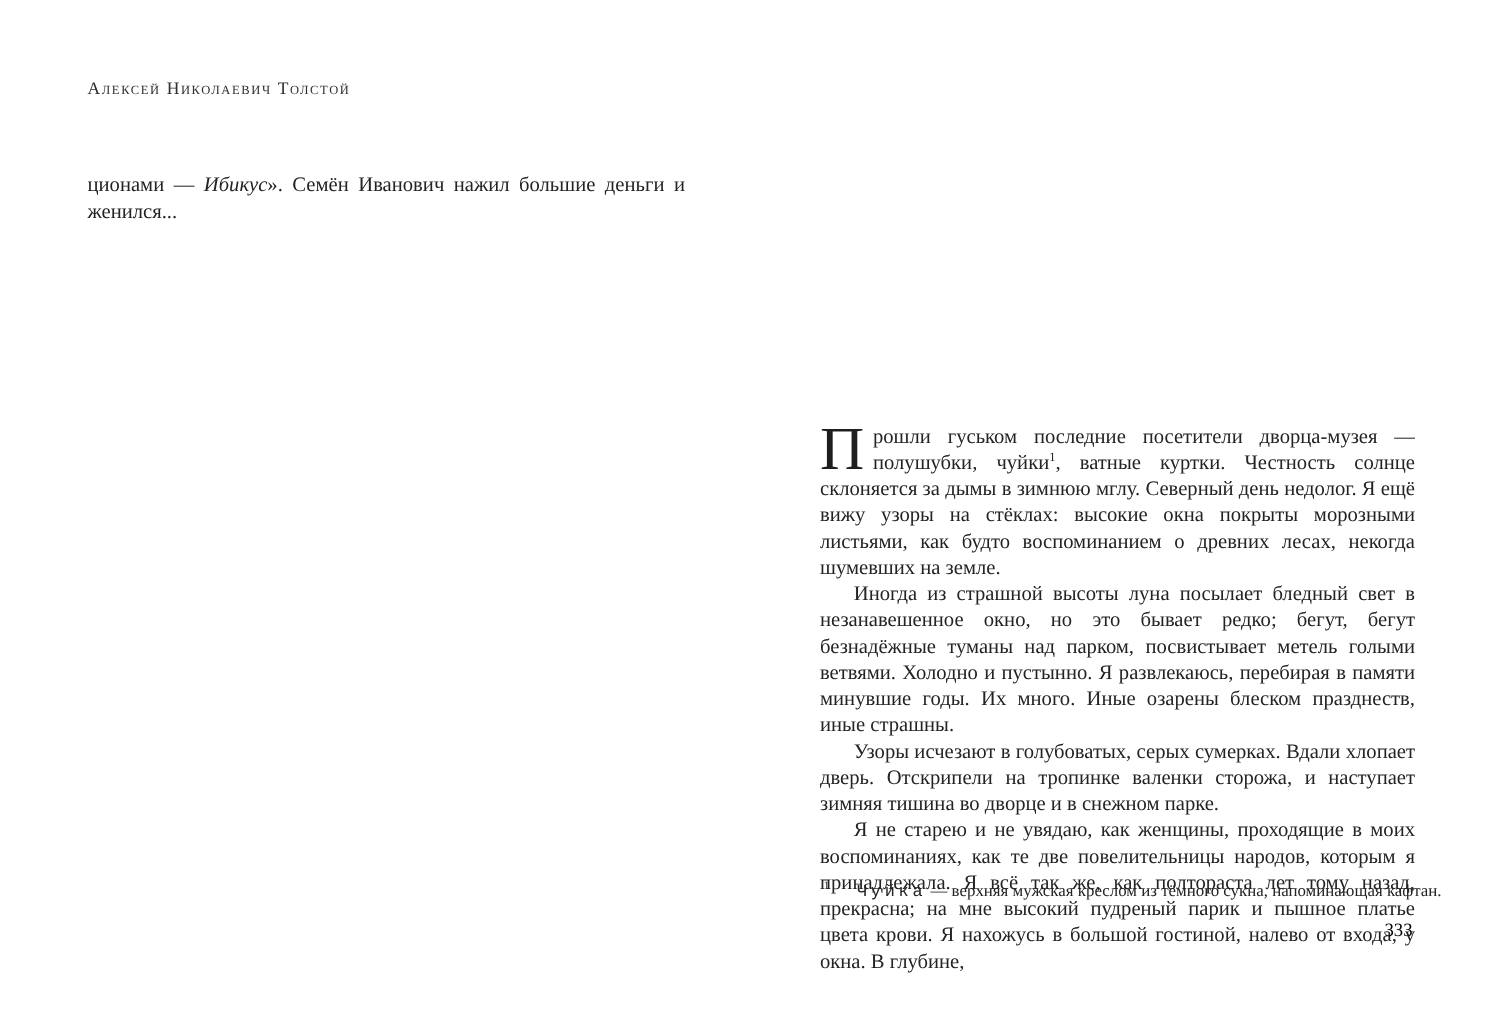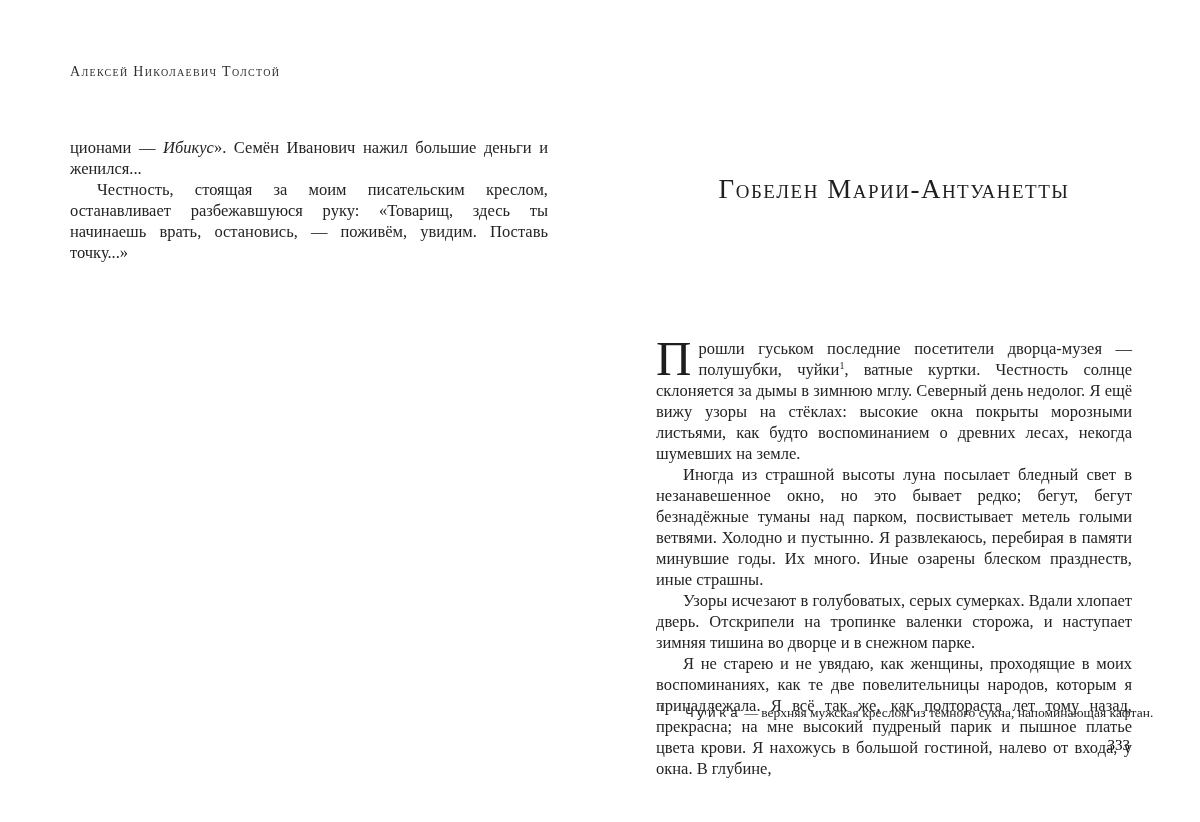--- a/index.html
+++ b/index.html
@@ -113,26 +113,24 @@
 </style>
 </head>
 <body>
 
 <div class="spread">
 
   <div class="page left">
     <div class="running-head">Алексей Николаевич Толстой</div>
     <div class="body-text" id="left-body">
         <p class="para"><span>ционами — </span><i>Ибикус</i><span>». Семён Иванович нажил большие деньги и женился...</span></p>
-        <p class="para indent"><span>Честность, стоящая за моим писательским креслом, останавливает разбежавшуюся руку: «Товарищ, здесь ты начинаешь врать, остановись, — поживём, увидим. Поставь точку...»</span></p>
       </div>
   </div>
 
   <div class="page right">
-    <h1 class="chapter-title">Гобелен Марии-Антуанетты</h1>
     <div class="body-text" id="right-body">
         <p class="para"><span class="dropcap">П</span><span>рошли гуськом последние посетители дворца-музея — полушубки, чуйки</span><sup>1</sup><span>, ватные куртки. Честность солнце склоняется за дымы в зимнюю мглу. Северный день недолог. Я ещё вижу узоры на стёклах: высокие окна покрыты морозными листьями, как будто воспоминанием о древних лесах, некогда шумевших на земле.</span></p>
         <p class="para indent"><span>Иногда из страшной высоты луна посылает бледный свет в незанавешенное окно, но это бывает редко; бегут, бегут безнадёжные туманы над парком, посвистывает метель голыми ветвями. Холодно и пустынно. Я развлекаюсь, перебирая в памяти минувшие годы. Их много. Иные озарены блеском празднеств, иные страшны.</span></p>
         <p class="para indent"><span>Узоры исчезают в голубоватых, серых сумерках. Вдали хлопает дверь. Отскрипели на тропинке валенки сторожа, и наступает зимняя тишина во дворце и в снежном парке.</span></p>
         <p class="para indent"><span>Я не старею и не увядаю, как женщины, проходящие в моих воспоминаниях, как те две повелительницы народов, которым я принадлежала. Я всё так же, как полтораста лет тому назад, прекрасна; на мне высокий пудреный парик и пышное платье цвета крови. Я нахожусь в большой гостиной, налево от входа, у окна. В глубине,</span></p>
       </div>
     <div class="footnote" id="footnote"><span class="fn-marker">1</span><span class="spaced">Чуйка</span><span> — верхняя мужская креслом из тёмного сукна, напоминающая кафтан.</span></div>
     <div class="page-number">333</div>
   </div>
 

